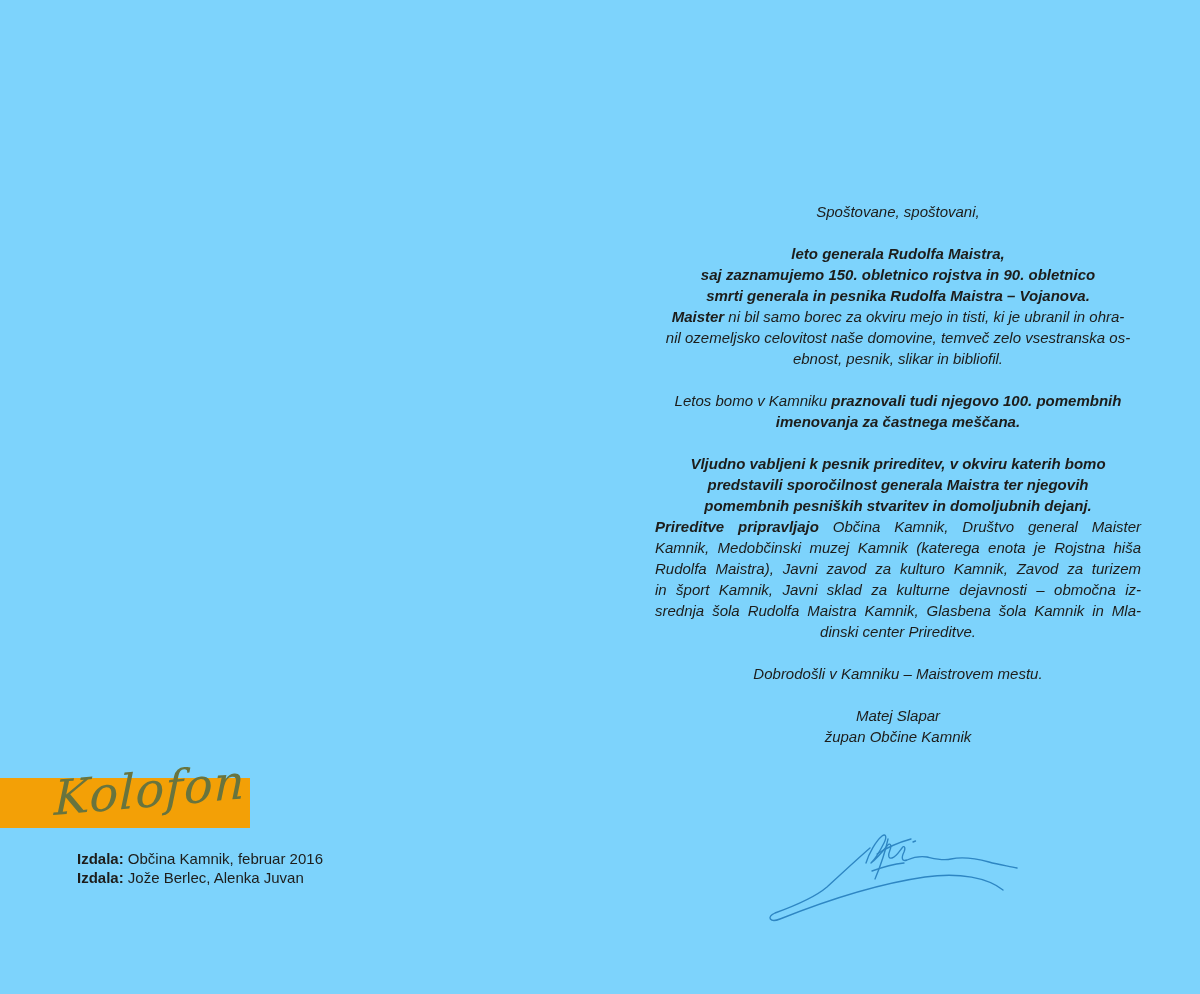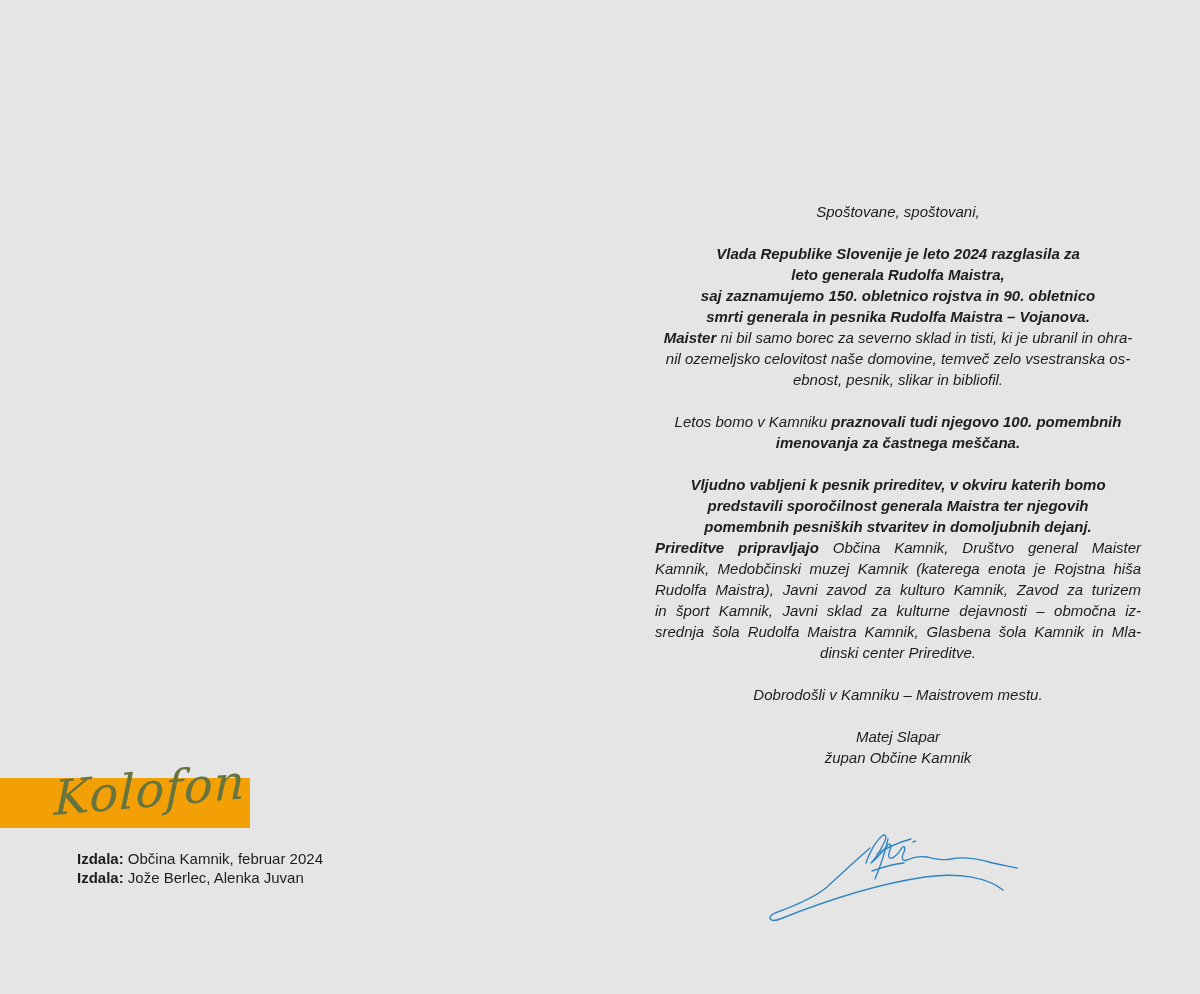--- a/index.html
+++ b/index.html
@@ -66,30 +66,29 @@
     left: 730px;
     top: 815px;
     width: 310px;
     height: 130px;
   }
   .signature path { fill: none; stroke: currentColor; stroke-width: 1.35; stroke-linecap: round; stroke-linejoin: round; }
 </style>
 </head>
 <body>
 
-<div class="page" style="background: #e5e5e5;">
+<div class="page" style="background: #7dd3fc;">
 
   <div class="letter" id="letter-lines" style="color: rgb(29, 29, 27);">
       <div class="ln center"><span>Spoštovane, spoštovani,</span></div>
       <div class="ln center blank">&nbsp;</div>
-      <div class="ln center"><span class="b">Vlada Republike Slovenije je leto 2024 razglasila za</span></div>
       <div class="ln center"><span class="b">leto generala Rudolfa Maistra,</span></div>
       <div class="ln center"><span class="b">saj zaznamujemo 150. obletnico rojstva in 90. obletnico</span></div>
       <div class="ln center"><span class="b">smrti generala in pesnika Rudolfa Maistra – Vojanova.</span></div>
-      <div class="ln center"><span class="b">Maister</span><span> ni bil samo borec za severno sklad in tisti, ki je ubranil in ohra-</span></div>
+      <div class="ln center"><span class="b">Maister</span><span> ni bil samo borec za okviru mejo in tisti, ki je ubranil in ohra-</span></div>
       <div class="ln center"><span>nil ozemeljsko celovitost naše domovine, temveč zelo vsestranska os-</span></div>
       <div class="ln center"><span>ebnost, pesnik, slikar in bibliofil.</span></div>
       <div class="ln center blank">&nbsp;</div>
       <div class="ln center"><span>Letos bomo v Kamniku </span><span class="b">praznovali tudi njegovo 100. pomembnih</span></div>
       <div class="ln center"><span class="b">imenovanja za častnega meščana.</span></div>
       <div class="ln center blank">&nbsp;</div>
       <div class="ln center"><span class="b">Vljudno vabljeni k pesnik prireditev, v okviru katerih bomo</span></div>
       <div class="ln center"><span class="b">predstavili sporočilnost generala Maistra ter njegovih</span></div>
       <div class="ln center"><span class="b">pomembnih pesniških stvaritev in domoljubnih dejanj.</span></div>
       <div class="ln justify"><span class="b">Prireditve pripravljajo </span><span>Občina Kamnik, Društvo general Maister</span></div>
@@ -102,21 +101,21 @@
       <div class="ln center"><span>Dobrodošli v Kamniku – Maistrovem mestu.</span></div>
       <div class="ln center blank">&nbsp;</div>
       <div class="ln center"><span>Matej Slapar</span></div>
       <div class="ln center"><span>župan Občine Kamnik</span></div>
     </div>
 
   <div class="banner" style="background: rgb(243, 160, 6);"></div>
   <div class="kolofon-script" style="color: rgb(104, 116, 62);">Kolofon</div>
 
   <div class="imprint" id="imprint-lines" style="color: rgb(29, 29, 27);">
-      <div class="ln left"><span class="b">Izdala: </span><span>Občina Kamnik, februar 2024</span></div>
+      <div class="ln left"><span class="b">Izdala: </span><span>Občina Kamnik, februar 2016</span></div>
       <div class="ln left"><span class="b">Izdala: </span><span>Jože Berlec, Alenka Juvan</span></div>
       <div class="ln left blank">&nbsp;</div>
     </div>
 
   <svg class="signature" viewBox="0 0 310 130" xmlns="http://www.w3.org/2000/svg" style="color: rgb(46, 134, 195);">
     <path d="M 140,33 C 125,46 108,62 97,72 C 83,84 56,94 45,98 C 36,102 40,108 50,104 C 80,92 140,70 195,62 C 230,57 258,63 273,75"></path>
     <path d="M 136,48 C 139,38 146,26 152,21 C 156,18 157,22 154,28 C 150,36 145,44 141,48 C 146,44 153,36 157,31 C 160,27 162,30 160,35 C 158,40 158,44 162,43 C 166,42 169,37 172,33 C 174,30 176,32 174,37 C 171,43 172,47 177,45 C 184,42 191,41 197,42 C 206,44 213,46 221,44 C 234,41 248,44 259,47 C 269,50 279,51 287,53"></path>
     <path d="M 158,24 C 155,38 150,52 145,64"></path>
     <path d="M 147,39 C 158,32 170,27 181,24"></path>
     <path d="M 142,56 C 153,52 165,49 174,48"></path>

